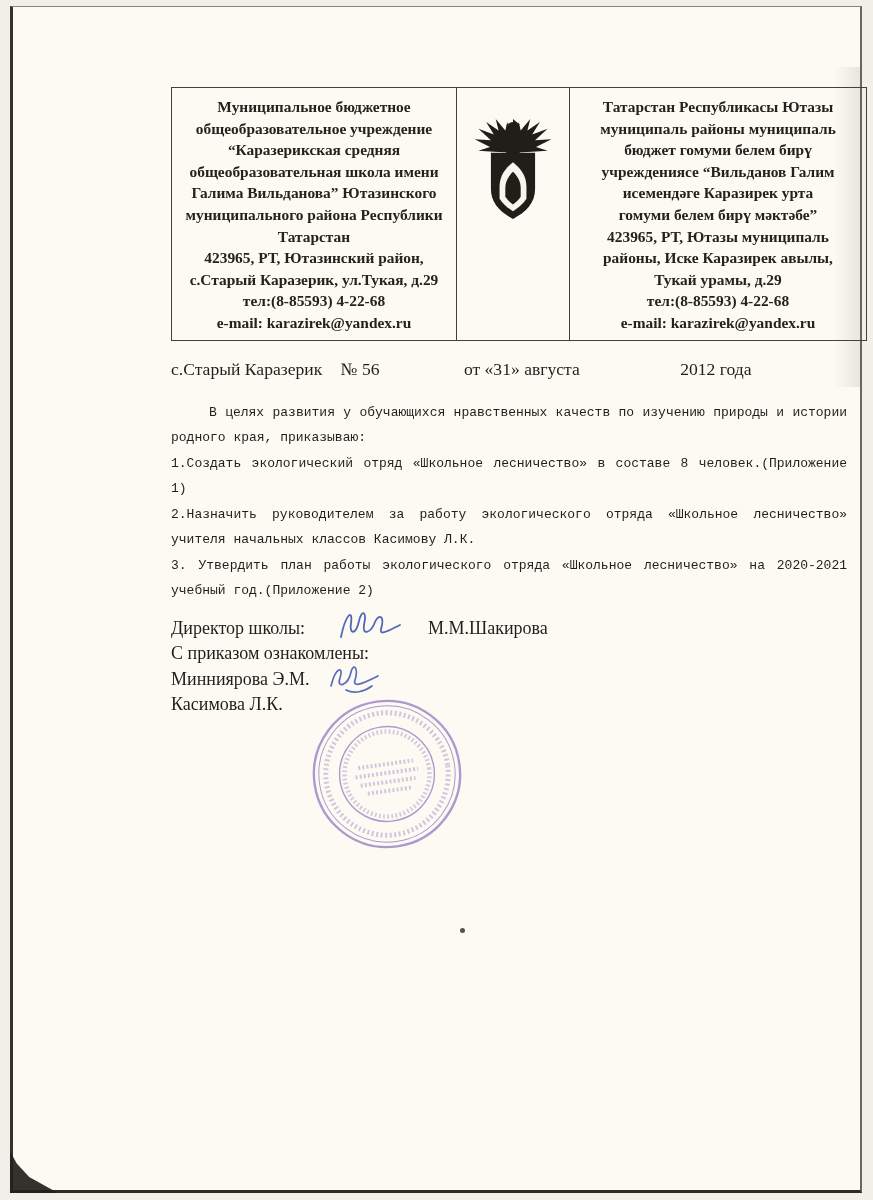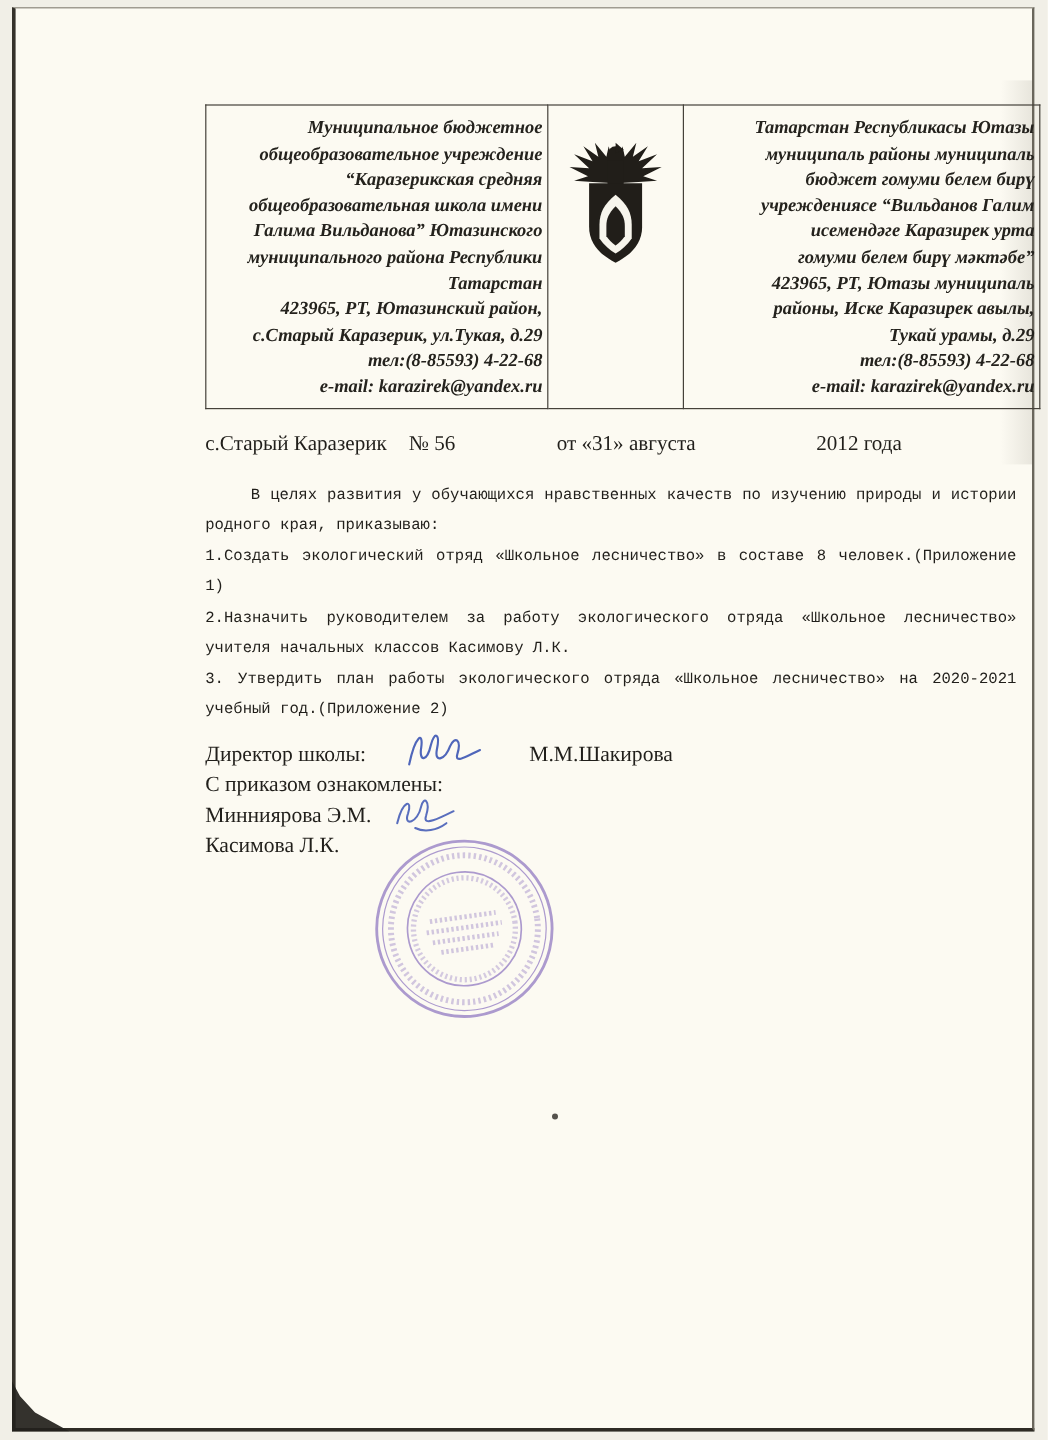--- a/index.html
+++ b/index.html
@@ -29,38 +29,38 @@
     opacity:.92;
   }
   .content{position:absolute;left:158px;top:80px;width:676px;}
   
   .letterhead{border-collapse:collapse;width:676px;table-layout:fixed;}
   .letterhead td{border:1.6px solid #45413a;vertical-align:top;}
   .lh-left{width:276px;border-right:1.6px solid #45413a;padding:8px 4px 6px;}
   .lh-emblem{width:110px;border-right:none;border-left:none;text-align:center;padding-top:26px;}
   .lh-right{width:288px;border-left:none;padding:8px 4px 6px;}
   .lh-text{
-    white-space:pre-line;text-align:right;font-weight:bold;
-    font-size:15.4px;line-height:21.6px;color:#24221d;font-style:italic;
+    white-space:pre-line;text-align:center;font-weight:bold;
+    font-size:15.4px;line-height:21.6px;color:#24221d;
   }
   .emblem svg{display:inline-block;}
   
   .meta{margin-top:16px;font-size:17.6px;line-height:25px;white-space:nowrap;}
   .m-num{margin-left:14px;}
   .m-date{margin-left:80px;}
   .m-year{margin-left:96px;}
   .subject{margin-top:18px;font-size:17.4px;line-height:24px;}
   
   p{margin:0;font-size:13px;line-height:25.5px;text-align:justify;font-family:Liberation Mono, monospace;}
   .intro{margin-top:18px;text-indent:38px;}
   
   .sig{margin-top:12px;font-size:18px;}
   .sig-row{position:relative;height:25.5px;line-height:25.5px;}
   .sig-mark{position:absolute;left:165px;top:-13px;}
-  .sig-name{position:absolute;left:270px;top:0;}
+  .sig-name{position:absolute;left:257px;top:0;}
   .sig-mark2{position:absolute;left:155px;top:-9px;}
   .stamp{
     position:absolute;left:137px;top:608px;width:158px;height:158px;
     transform:rotate(-8deg);pointer-events:none;
   }
   .speck{
     position:absolute;left:289px;top:841px;width:5px;height:5px;
     background:#2a2823;border-radius:50%;opacity:.8;
   }
 </style>

